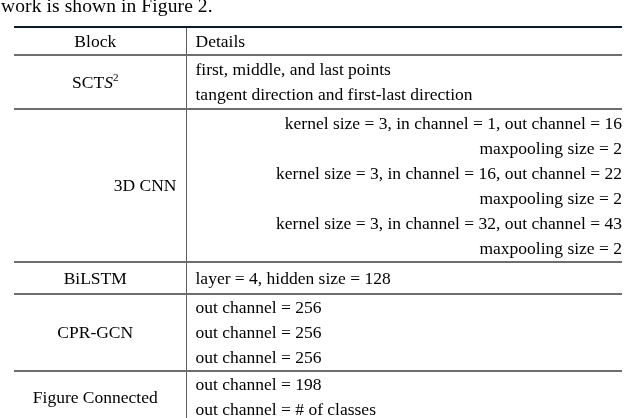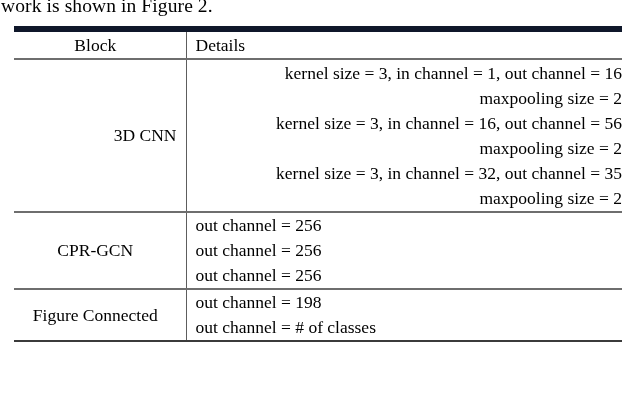--- a/index.html
+++ b/index.html
@@ -55,21 +55,21 @@
   table.spec-table td,
   table.spec-table th {
     padding: 0;
     vertical-align: middle;
     font-weight: normal;
   }
 
   
   .rule-top > td,
   .rule-top > th {
-    border-top: 6px solid #0f172a;
+    border-top: 2px solid #0f172a;
   }
   .rule-mid > td,
   .rule-mid > th {
     border-top: 2px solid #6e6e6e;
   }
   .rule-bottom > td {
     border-bottom: 2px solid #3b3b3b;
   }
 
   
@@ -132,35 +132,52 @@
 
       <thead>
         <tr class="head-row rule-top">
           <th class="cell-block">Block</th>
           <th class="cell-details">Details</th>
         </tr>
       </thead>
 
       <tbody>
 
+        <tr class="row-scts rule-mid">
+          <td class="cell-block">
+            <span class="block-label mathish"><span>SCT</span><span class="ital">S</span><sup>2</sup></span>
+          </td>
+          <td class="cell-details">
+            <span class="detail-line">first, middle, and last points</span>
+            <span class="detail-line">tangent direction and first-last direction</span>
+          </td>
+        </tr>
 
         <tr class="row-cnn rule-mid">
           <td class="cell-block">
             <span class="block-label">3D CNN</span>
           </td>
           <td class="cell-details">
             <span class="detail-line">kernel size = 3, in channel = 1, out channel = 16</span>
             <span class="detail-line">maxpooling size = 2</span>
-            <span class="detail-line">kernel size = 3, in channel = 16, out channel = 56</span>
+            <span class="detail-line">kernel size = 3, in channel = 16, out channel = 22</span>
             <span class="detail-line">maxpooling size = 2</span>
-            <span class="detail-line">kernel size = 3, in channel = 32, out channel = 35</span>
+            <span class="detail-line">kernel size = 3, in channel = 32, out channel = 43</span>
             <span class="detail-line">maxpooling size = 2</span>
           </td>
         </tr>
 
+        <tr class="row-bilstm rule-mid">
+          <td class="cell-block">
+            <span class="block-label">BiLSTM</span>
+          </td>
+          <td class="cell-details">
+            <span class="detail-line">layer = 4, hidden size = 128</span>
+          </td>
+        </tr>
 
         <tr class="row-cprgcn rule-mid">
           <td class="cell-block">
             <span class="block-label">CPR-GCN</span>
           </td>
           <td class="cell-details">
             <span class="detail-line">out channel = 256</span>
             <span class="detail-line">out channel = 256</span>
             <span class="detail-line">out channel = 256</span>
           </td>

